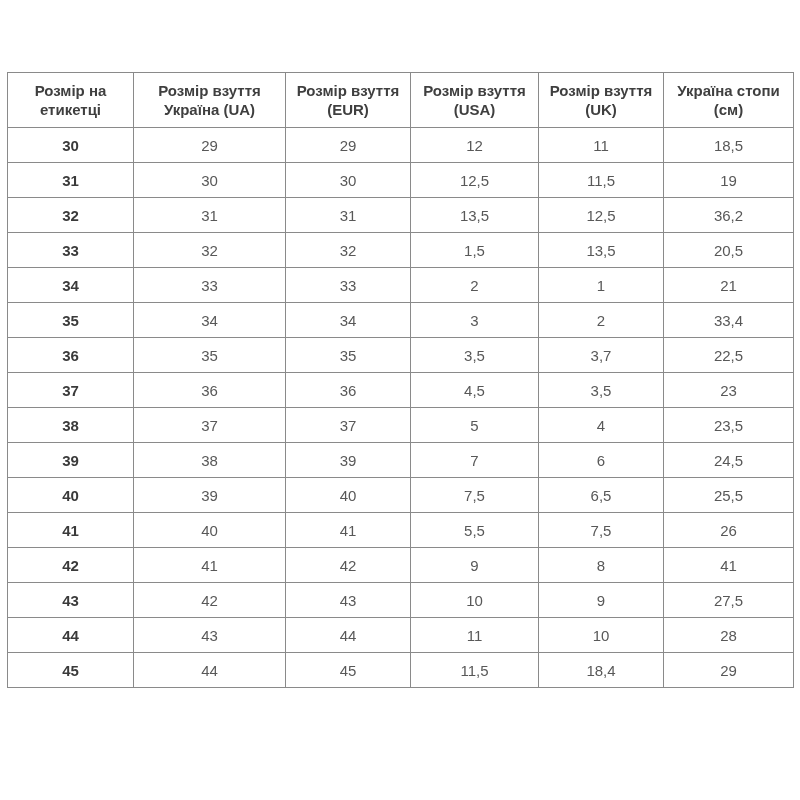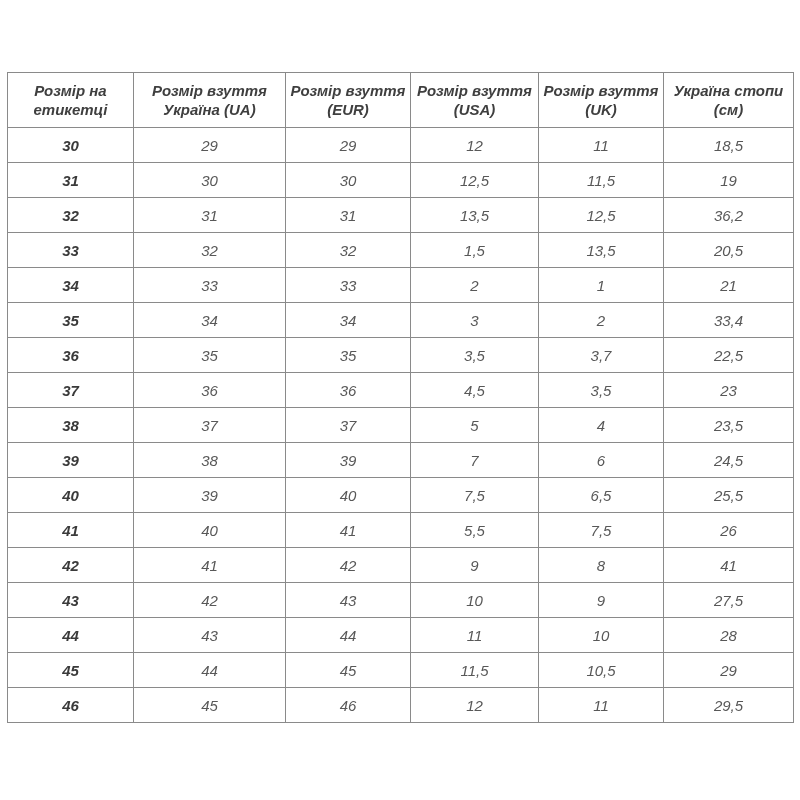--- a/index.html
+++ b/index.html
@@ -8,21 +8,20 @@
     width: 800px;
     height: 800px;
     background: #ffffff;
     font-family: "Liberation Sans", sans-serif;
   }
   .page {
     position: relative;
     width: 800px;
     height: 800px;
     background: #ffffff;
-    font-style: italic;
   }
   table.size-table {
     position: absolute;
     left: 7px;
     top: 72px;
     width: 786px;
     border-collapse: collapse;
     table-layout: fixed;
   }
   table.size-table th,
@@ -199,26 +198,18 @@
           <td>44</td>
           <td>11</td>
           <td>10</td>
           <td>28</td>
         </tr>
         <tr>
           <td>45</td>
           <td>44</td>
           <td>45</td>
           <td>11,5</td>
-          <td>10,5</td>
+          <td>18,4</td>
           <td>29</td>
-        </tr>
-        <tr>
-          <td>46</td>
-          <td>45</td>
-          <td>46</td>
-          <td>12</td>
-          <td>11</td>
-          <td>29,5</td>
         </tr>
       </tbody>
   </table>
 </div>
 
 </body></html>

